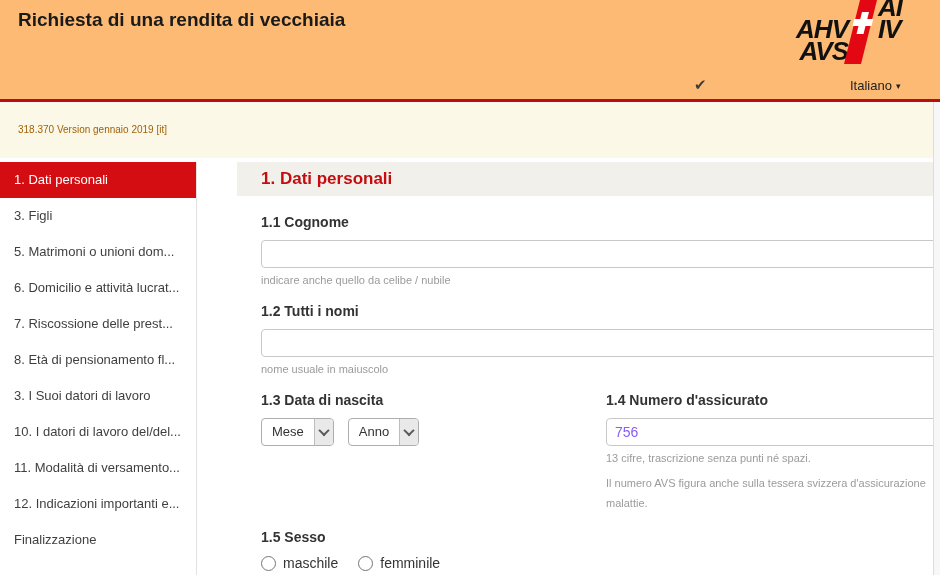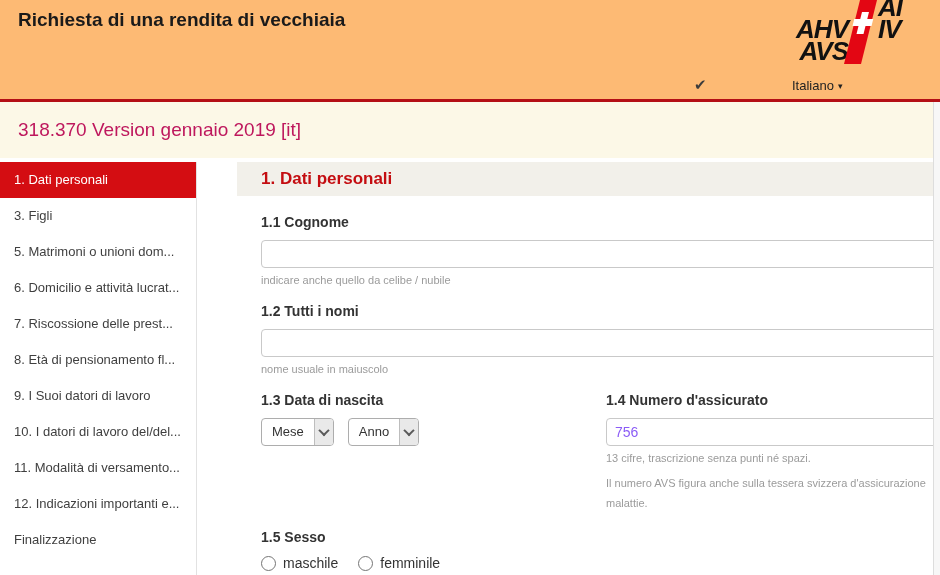--- a/index.html
+++ b/index.html
@@ -13,28 +13,28 @@
 
   .logo { position:absolute; right:38px; top:0; display:flex; align-items:flex-start; }
   .logo-txt { font-size:26px; font-weight:bold; font-style:italic; color:#111; line-height:22px; letter-spacing:-1px; }
   .logo-left { text-align:right; margin-top:18px; }
   .logo-right { text-align:left; margin-top:-4px; }
   .logo-bar { position:relative; width:17px; height:88px; background:#e30613; transform:skewX(-14deg); margin:-24px 6px 0 7px; }
   .cross-v { position:absolute; left:5px; top:36px; width:7px; height:22px; background:#fff; }
   .cross-h { position:absolute; left:-1px; top:43px; width:19px; height:7px; background:#fff; }
 
   .check { position:absolute; left:694px; top:76px; font-size:15px; color:#3c3c3c; cursor:pointer; }
-  .lang { position:absolute; left:792px; top:78px; font-size:13px; color:#222; cursor:pointer; }
+  .lang { position:absolute; left:850px; top:78px; font-size:13px; color:#222; cursor:pointer; }
   .lang .caret { font-size:9px; margin-left:4px; color:#222; vertical-align:1px; }
 
   .redline { position:absolute; top:99px; left:0; width:100%; height:3px; background:#b40f15; }
 
   
   .versionbar { position:absolute; top:102px; left:0; width:100%; height:56px; background:#fcf8e7; }
-  .versionbar span { display:block; margin-left:18px; line-height:56px; font-size:19px; color:#be185d; }
+  .versionbar span { display:block; margin-left:18px; line-height:56px; font-size:10px; color:#a16207; }
 
   
   .body-row { position:absolute; top:162px; left:0; right:0; bottom:0; display:flex;gap:40px; }
 
   .sidebar { width:197px; background:#fff; border-right:1px solid #e2e2e2; flex:none; }
   .sb-item { height:36px; line-height:36px; padding-left:14px; font-size:13px; color:#3f3f3f;
              white-space:nowrap; overflow:hidden; cursor:pointer; }
   .sb-item.active { background:#d40d12; color:#fff; }
 
   .content { flex:1; position:relative; background:#fff; }
@@ -107,21 +107,21 @@
   </div>
 
   <div class="body-row">
     <nav class="sidebar">
       <div class="sb-item active">1. Dati personali</div>
       <div class="sb-item">3. Figli</div>
       <div class="sb-item">5. Matrimoni o unioni dom...</div>
       <div class="sb-item">6. Domicilio e attività lucrat...</div>
       <div class="sb-item">7. Riscossione delle prest...</div>
       <div class="sb-item">8. Età di pensionamento fl...</div>
-      <div class="sb-item">9. I Suoi datori di lavoro</div>
+      <div class="sb-item">3. I Suoi datori di lavoro</div>
       <div class="sb-item">10. I datori di lavoro del/del...</div>
       <div class="sb-item">11. Modalità di versamento...</div>
       <div class="sb-item">12. Indicazioni importanti e...</div>
       <div class="sb-item">Finalizzazione</div>
     </nav>
 
     <main class="content">
       <div class="content-header">
         <h2>1. Dati personali</h2>
       </div>

